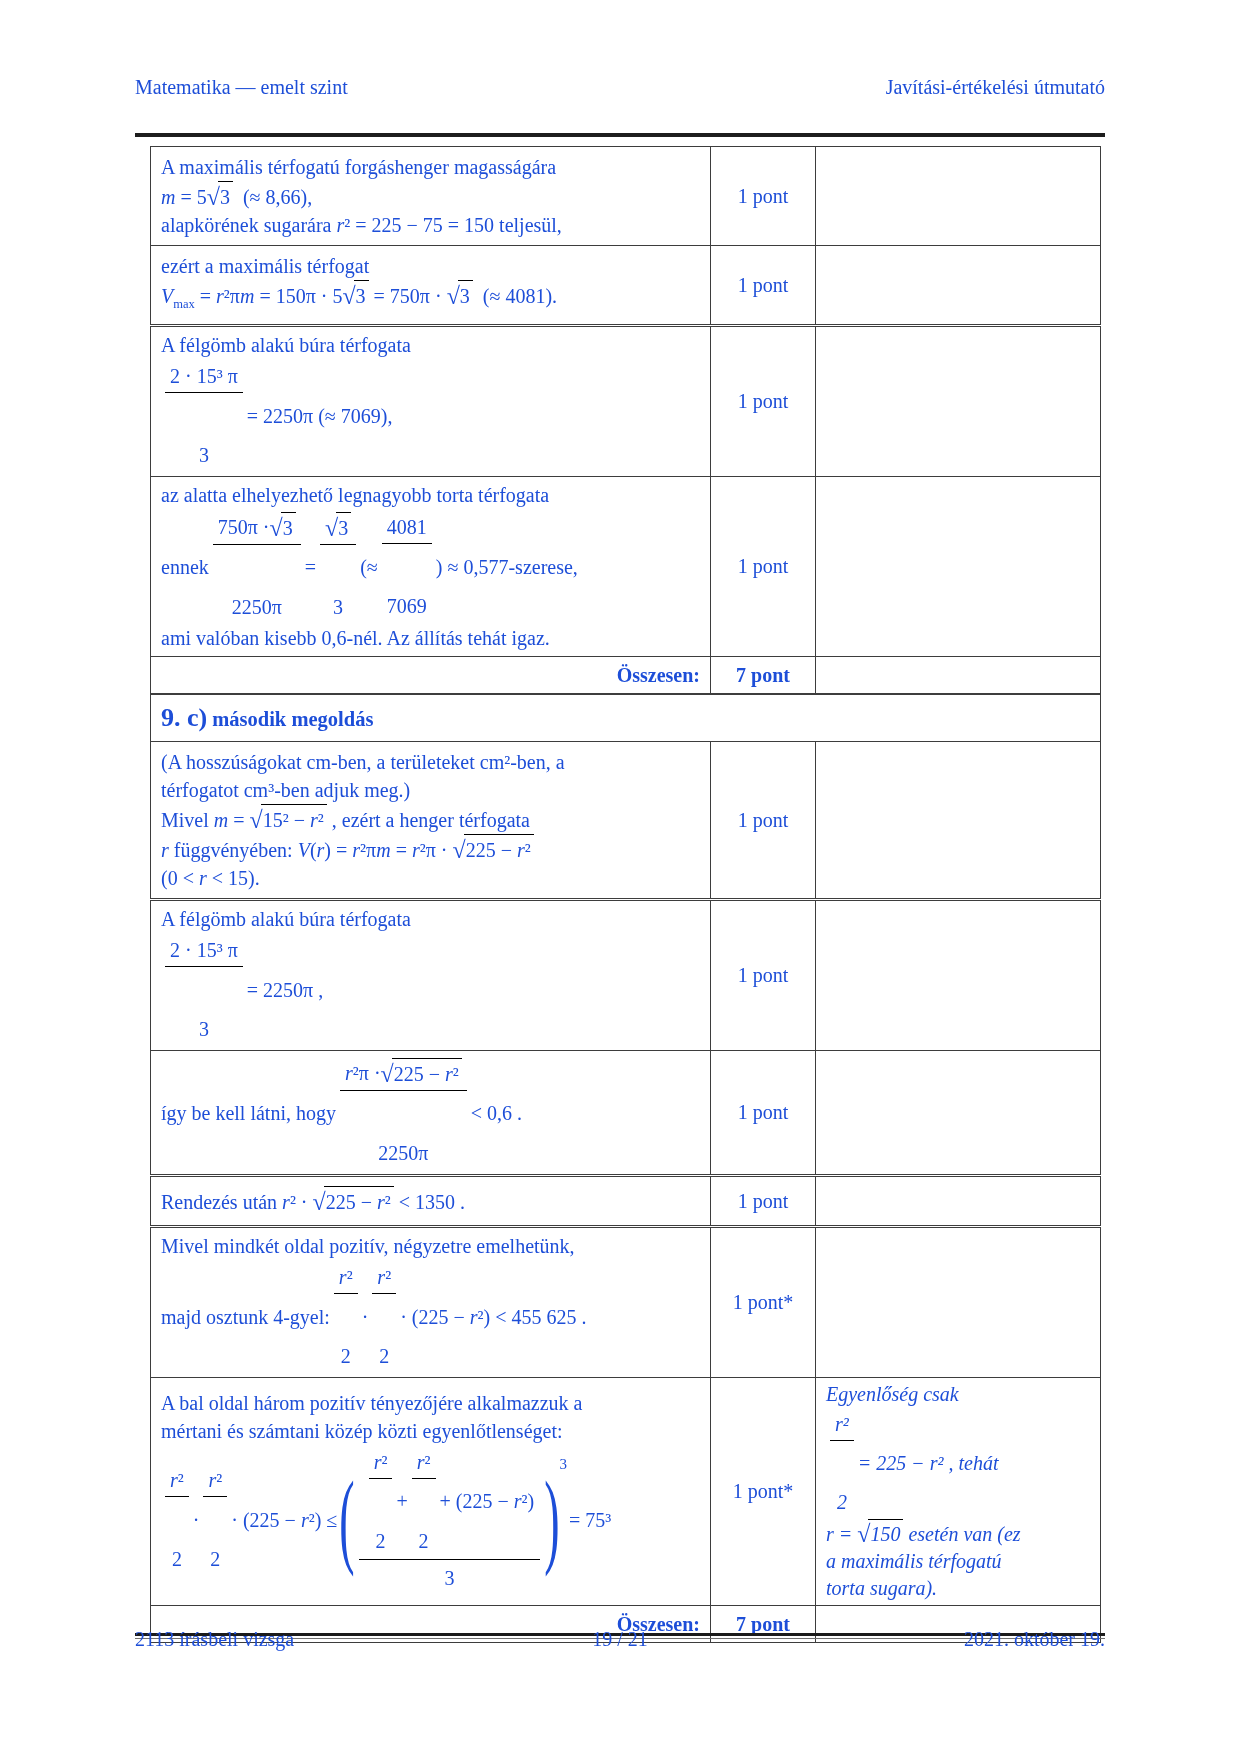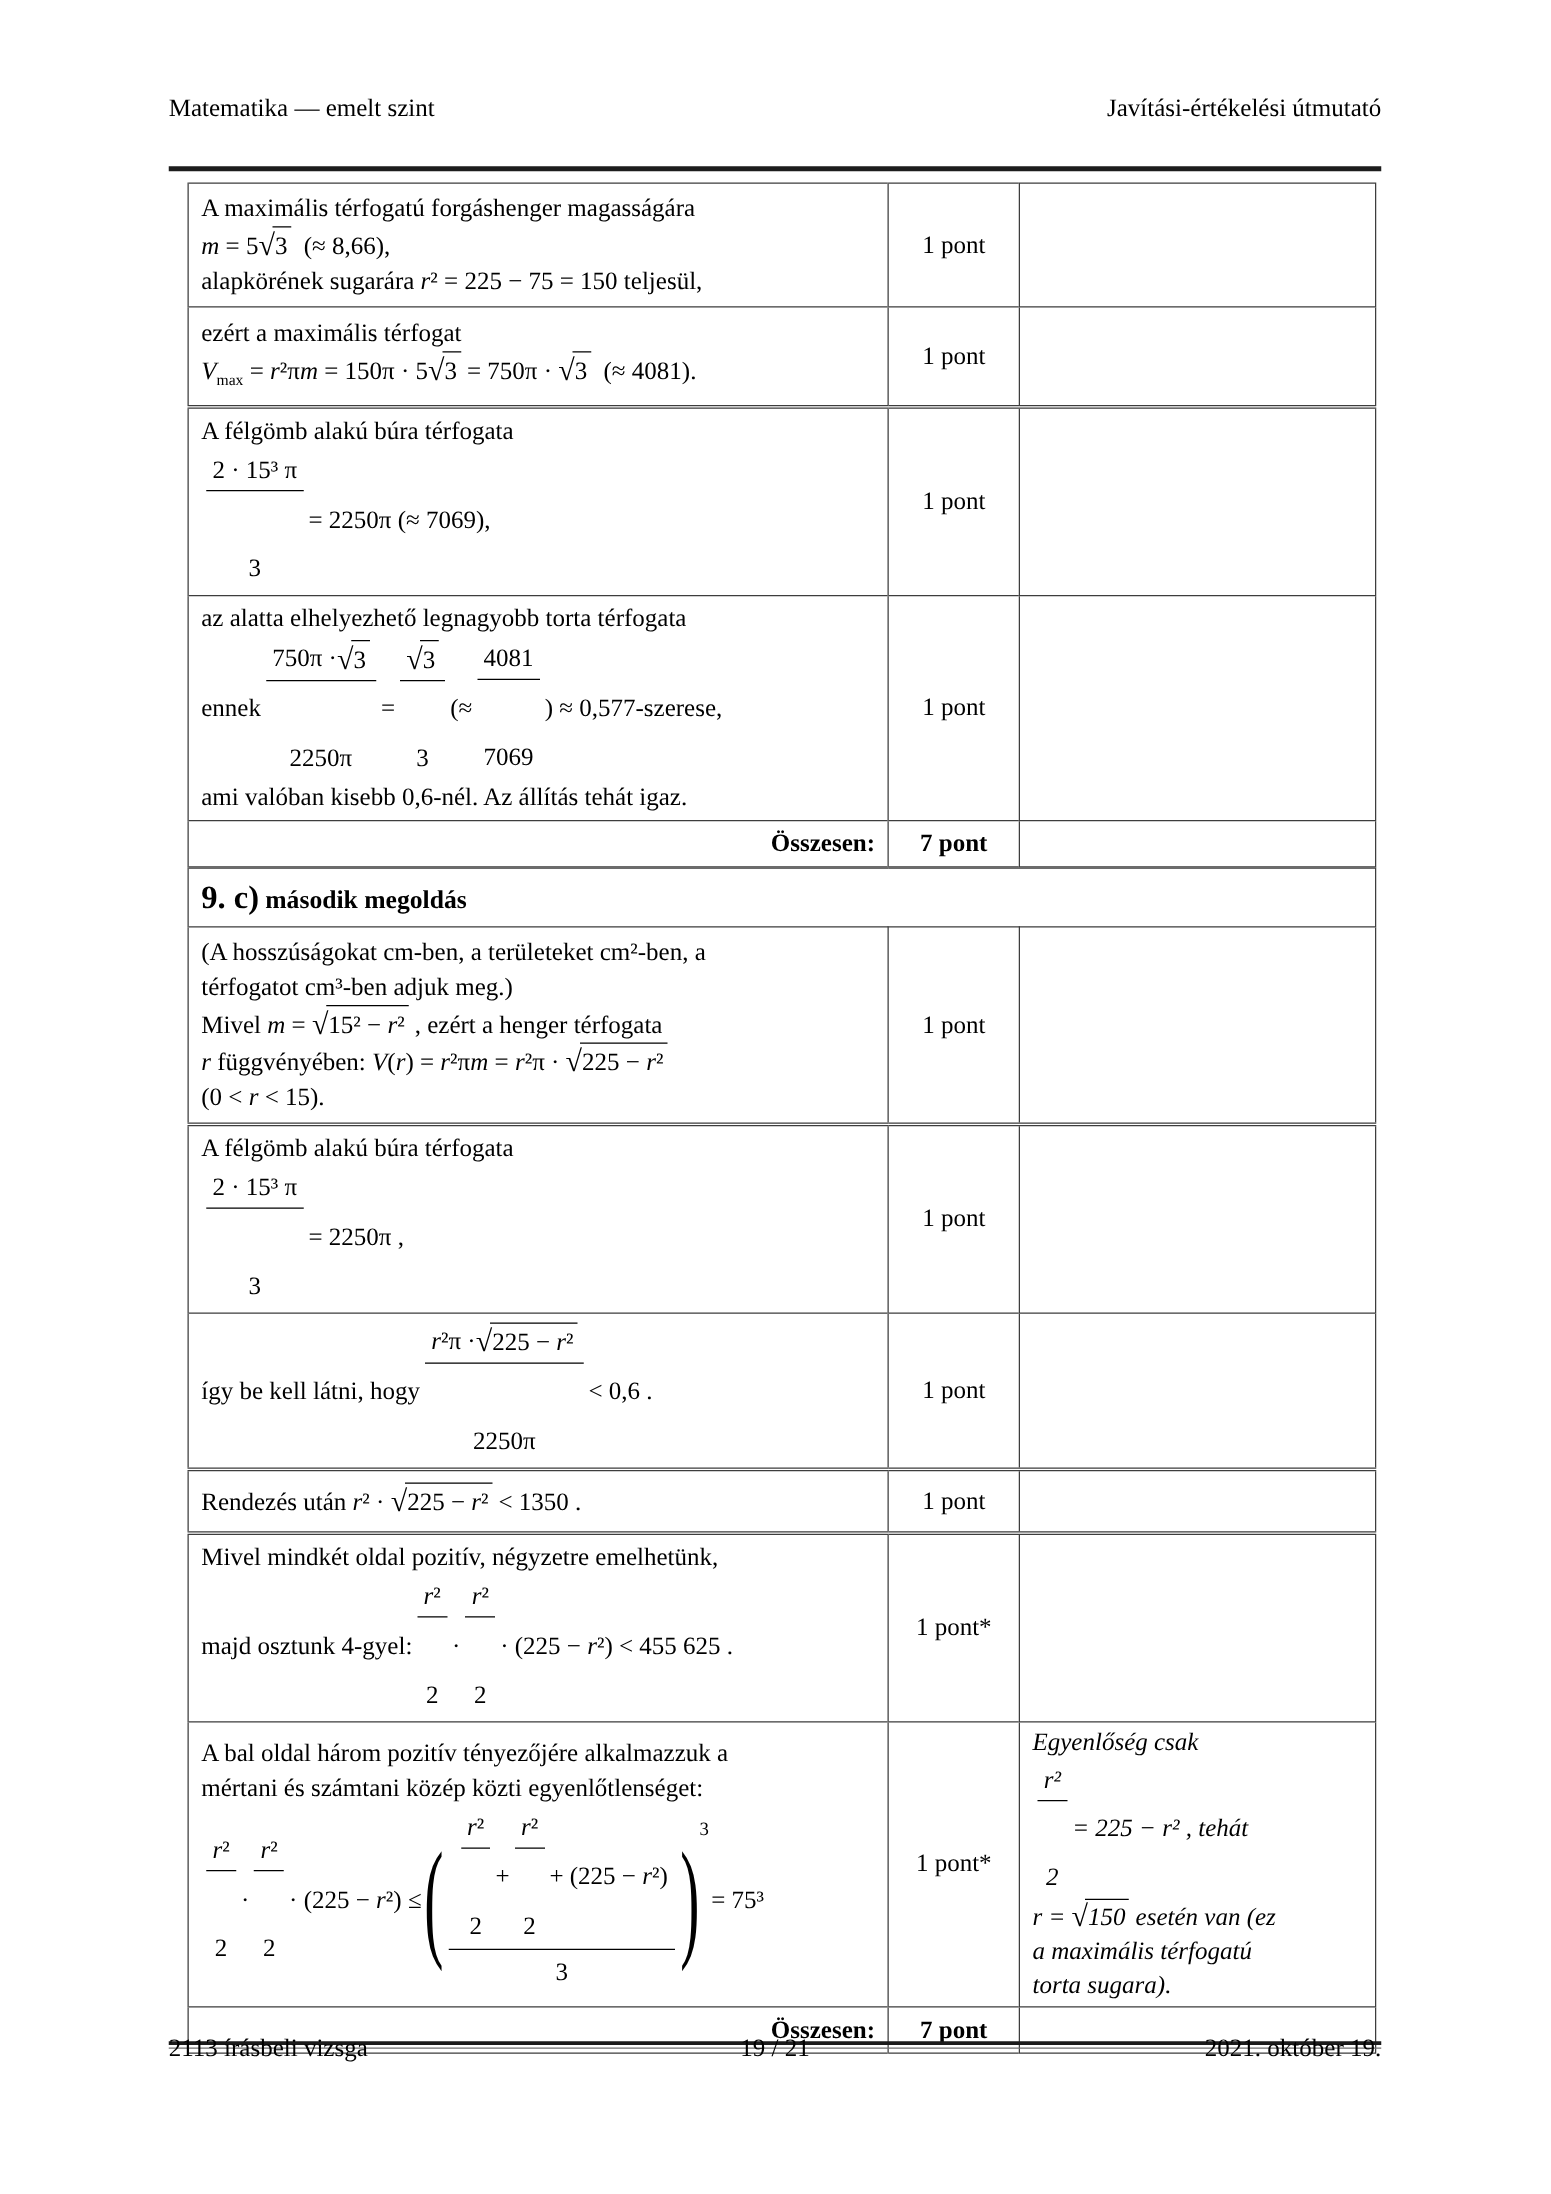--- a/index.html
+++ b/index.html
@@ -1,20 +1,20 @@
 <!DOCTYPE html>
 <html lang="hu"><head>
 <meta charset="utf-8">
 <title>Javítási-értékelési útmutató</title>
 <style>
   html,body { margin:0; padding:0; background:#ffffff; }
   .page {
     position:relative; width:1241px; height:1755px; background:#fff;
     font-family:"Liberation Serif","DejaVu Serif",serif;
-    font-size:20px; color:#000000; overflow:hidden;
+    font-size:20px; color:#1d4ed8; overflow:hidden;
   }
   .content { position:absolute; left:135px; top:0; width:970px; }
 
   .doc-header { padding-top:76px; display:flex; justify-content:space-between; }
   .top-rule { margin-top:34px; height:4px; background:#1d1d1d; }
 
   table.grid { border-collapse:collapse; margin-left:15px; width:950px; table-layout:fixed;border-radius:24px; }
   table.grid { border:1px solid #3d3d3d; }
   table.t1 { margin-top:9px; }
   table.t2 { }

